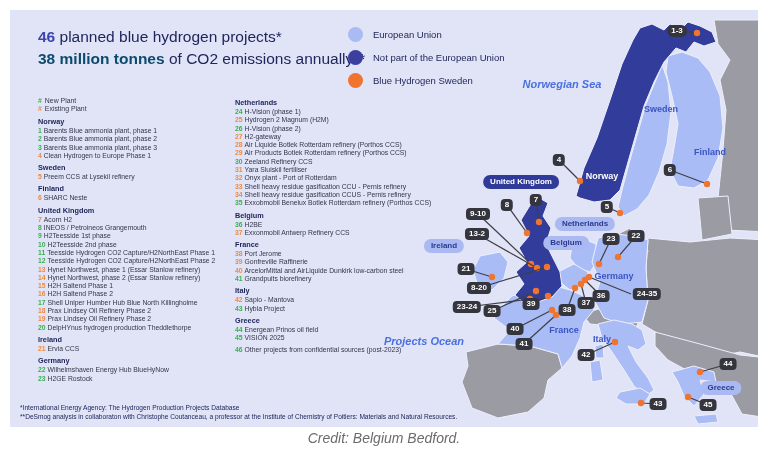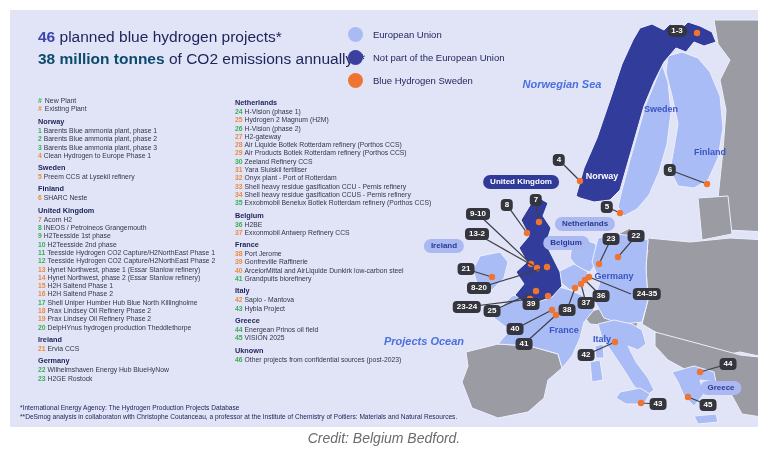--- a/index.html
+++ b/index.html
@@ -273,21 +273,20 @@
           <div class="country-h">Italy</div>
           <div class="proj-line"><span class="num num-existing">42</span><span class="pname">Sapio - Mantova</span></div>
           <div class="proj-line"><span class="num num-new">43</span><span class="pname">Hybla Project</span></div>
         </div>
         <div class="group">
           <div class="country-h">Greece</div>
           <div class="proj-line"><span class="num num-new">44</span><span class="pname">Energean Prinos oil field</span></div>
           <div class="proj-line"><span class="num num-new">45</span><span class="pname">VISION 2025</span></div>
         </div>
         <div class="group">
-          <div class="country-h">Uknown</div>
           <div class="proj-line"><span class="num num-new">46</span><span class="pname">Other projects from confidential sources (post-2023)</span></div>
         </div>
       </div>
 
     <div class="footnotes" id="footnotes">
         <div class="fn-line">*International Energy Agency: The Hydrogen Production Projects Database</div>
         <div class="fn-line">**DeSmog analysis in collaboraton with Christophe Coutanceau, a professor at the Institute of Chemistry of Poitiers: Materials and Natural Resources.</div>
       </div>
   </div>
 

